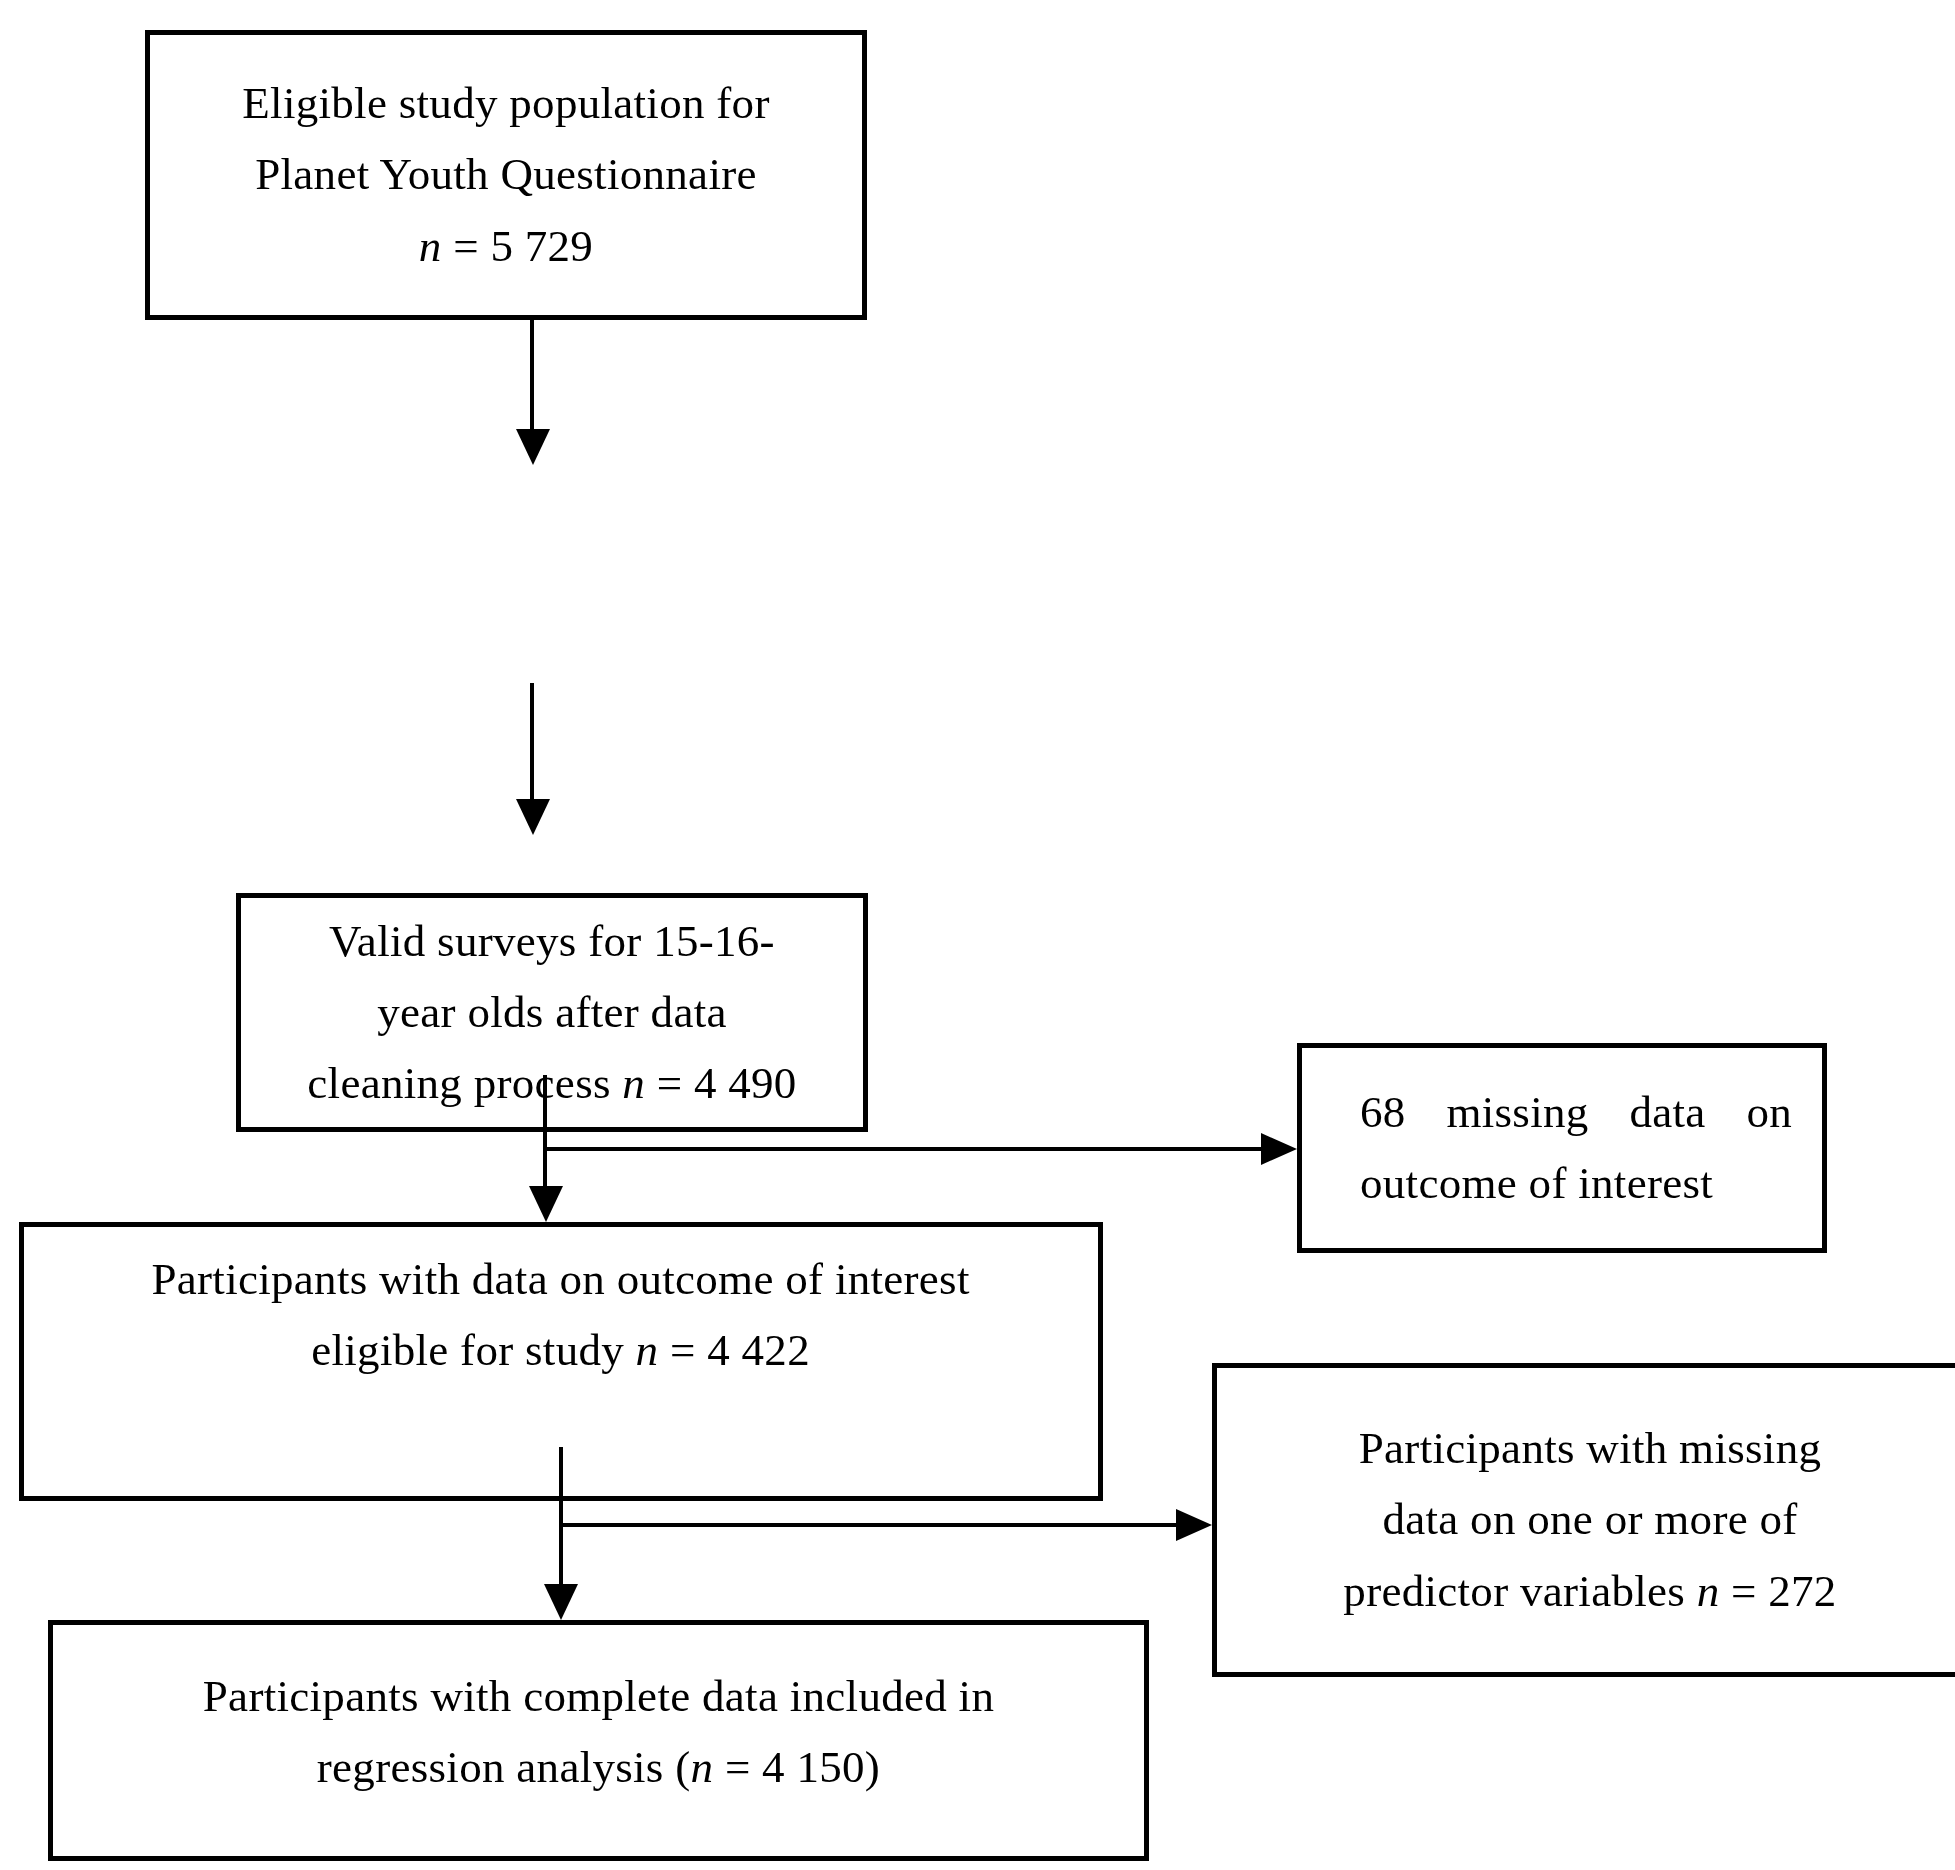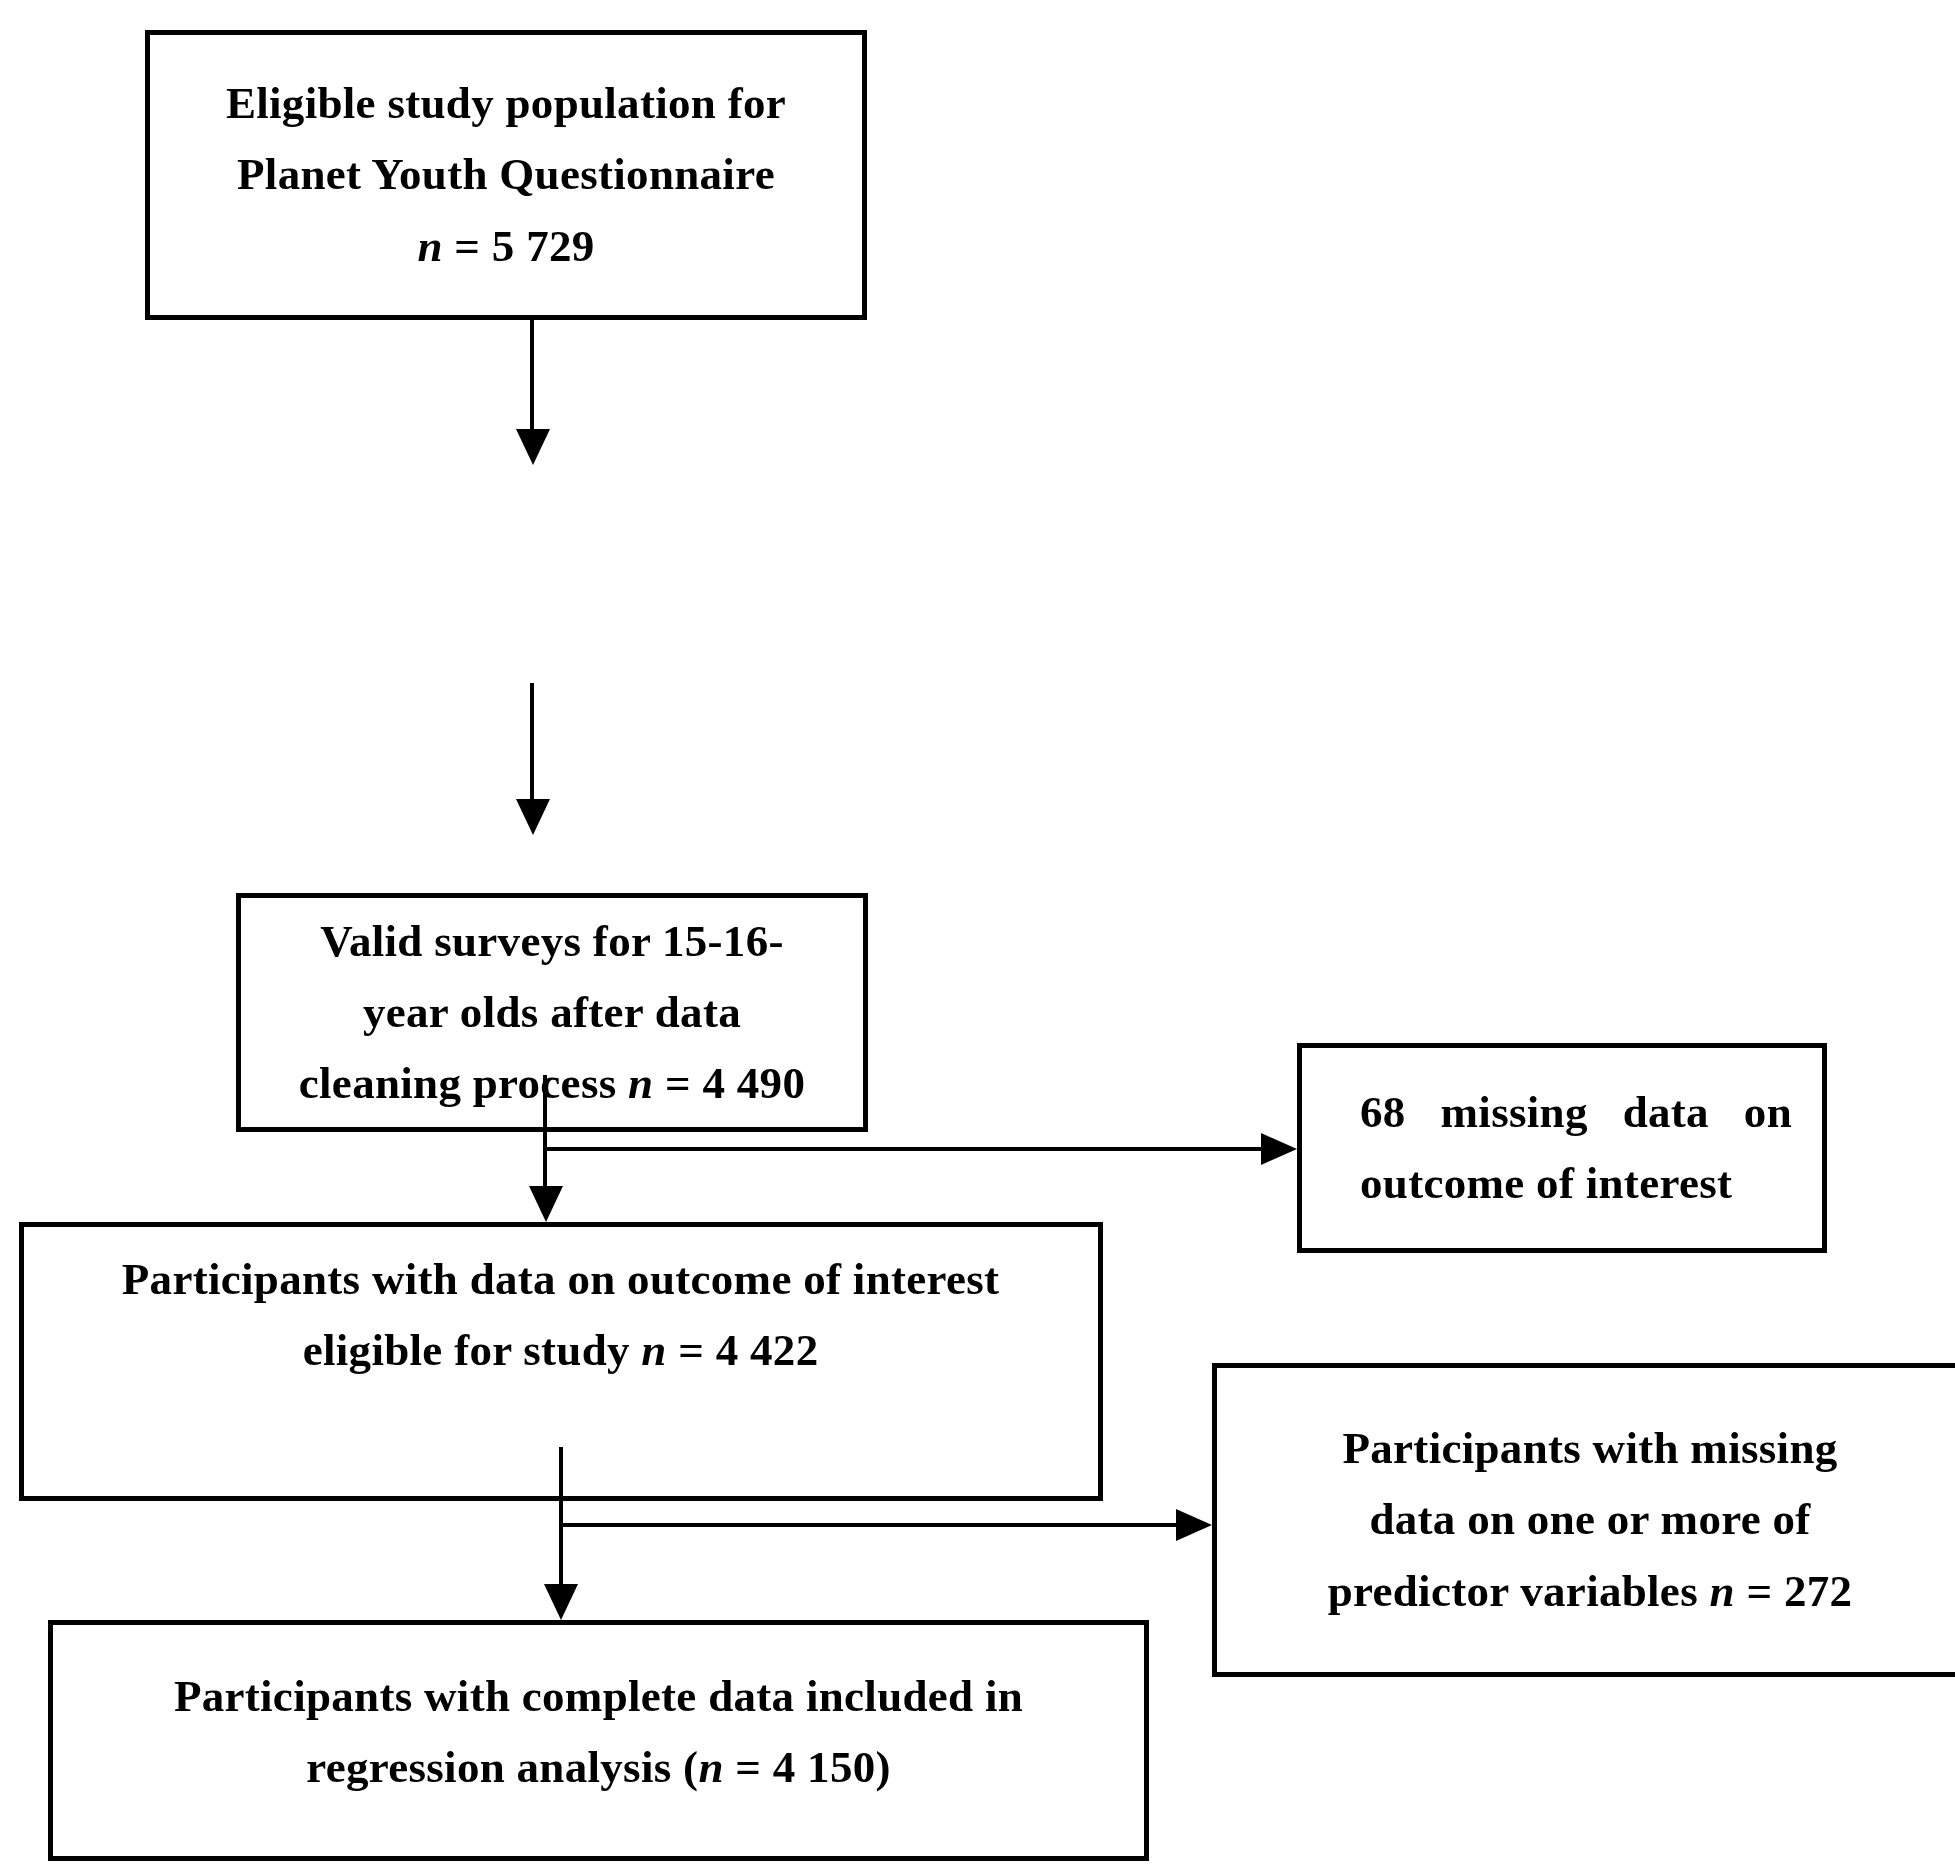--- a/index.html
+++ b/index.html
@@ -24,21 +24,20 @@
     flex-direction: column;
     align-items: center;
     justify-content: center;
     text-align: center;
   }
   .fbox .boxtext {
     font-size: 45px;
     line-height: 1.58;
     white-space: pre-line;
     letter-spacing: 0.3px;
-    font-weight: bold;
   }
   .fbox .boxtext i { font-style: italic; }
   
   .fbox.top-aligned { justify-content: flex-start; }
   
   .fbox.justified {
     align-items: stretch;
     text-align: justify;
     padding-left: 28px;
   }

